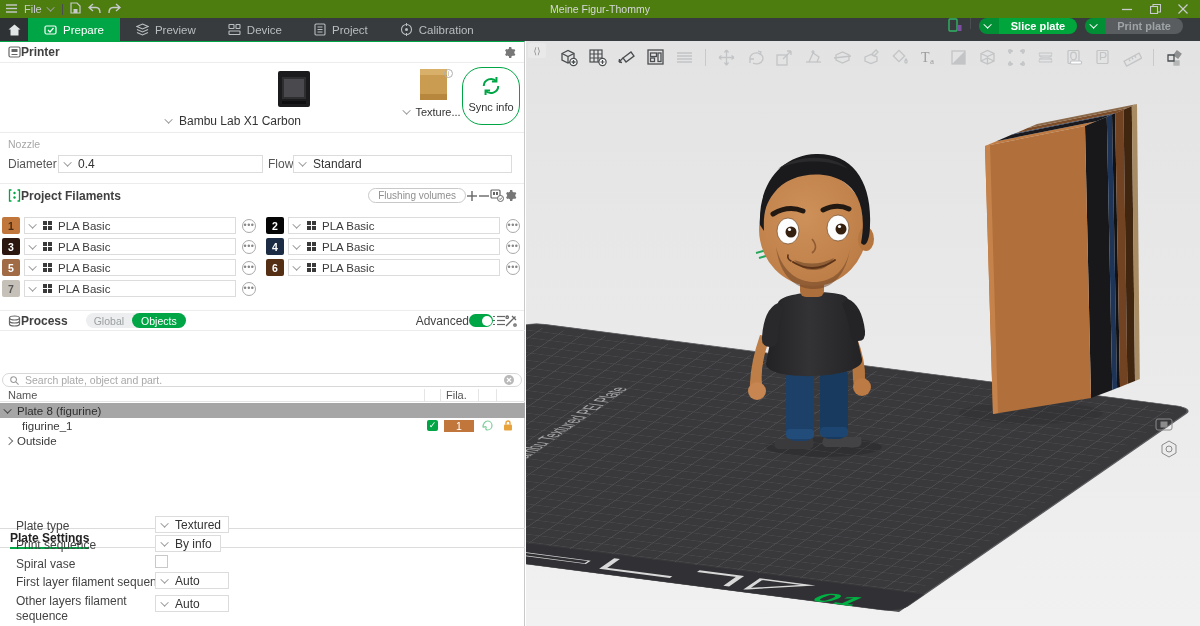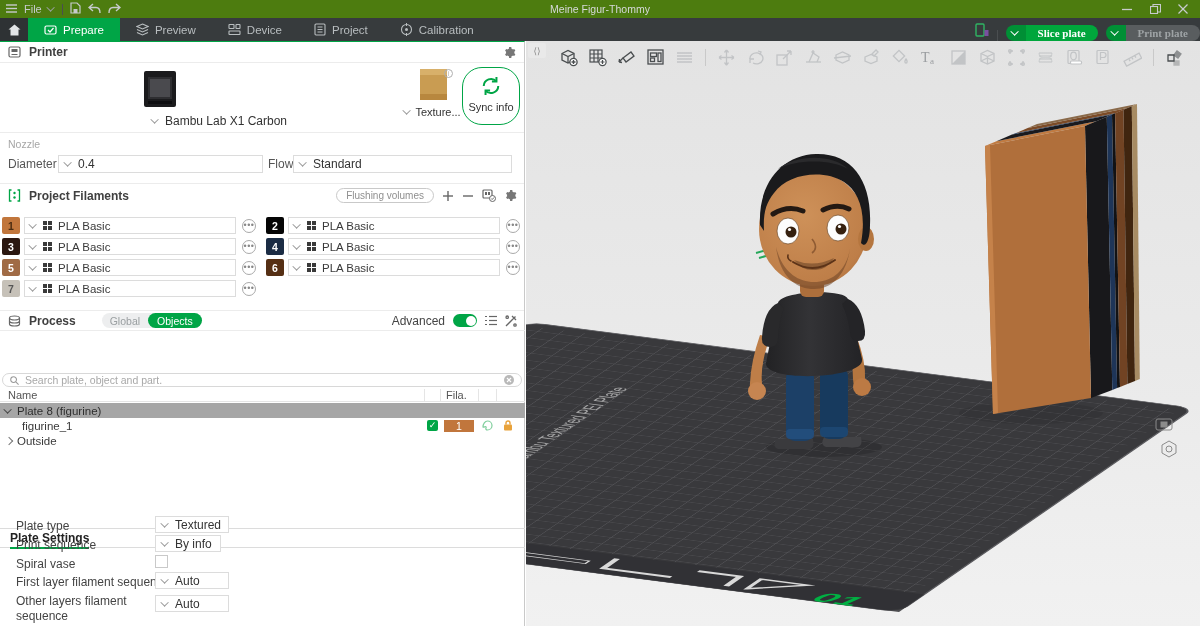--- a/index.html
+++ b/index.html
@@ -13,30 +13,30 @@
   #titlebar .tb-right { margin-left:auto; display:flex; align-items:center; gap:18px; padding-right:12px; }
   .tb-sep { width:1px; height:11px; background:#4A4E50; }
   .wicon { width:10px; height:10px; display:inline-block; }
 
   
   #tabbar { position:absolute; left:0; top:18px; width:1200px; height:23px; background:#373B3D; display:flex; align-items:stretch; }
   .home-btn { width:28px; display:flex; align-items:center; justify-content:center; background:#2E3234; }
   .tab { display:flex; align-items:center; gap:6px; padding:0 16px; color:#B9BEC0; font-size:11.5px; }
   .tab.active { background:#00A546; color:#fff; }
   .tab svg { flex:0 0 auto; }
-  #tabbar .right { margin-left:auto; display:flex; align-items:flex-end; gap:8px; padding-right:0;font-family:Liberation Serif, serif; }
+  #tabbar .right { margin-left:auto; display:flex; align-items:flex-start; gap:8px; padding-right:17px; }
   .split-btn { height:16px; display:flex; border-radius:9px; overflow:hidden; font-size:11px; font-weight:bold; }
   .split-btn .chev-seg { width:20px; display:flex; align-items:center; justify-content:center; background:#008F35; }
   .split-btn .lbl { display:flex; align-items:center; padding:0 12px; }
   .split-btn.slice .lbl { background:#00A63C; color:#fff; }
   .split-btn.print .lbl { background:#595D5F; color:#9EA3A5; }
 
   
   #leftpanel { position:absolute; left:0; top:41px; width:525px; height:585px; background:#fff; border-top:1px solid #00A546; border-right:1px solid #C9C9C9; font-size:12px; color:#3A3A3A; }
-  .sec-head { display:flex; align-items:center; gap:8px; height:21px; padding:0 8px; border-bottom:1px solid #ECECEC; font-weight:bold; font-size:12px; color:#404040; }
+  .sec-head { display:flex; align-items:center; gap:0; height:21px; padding:0 8px; border-bottom:1px solid #ECECEC; font-weight:bold; font-size:12px; color:#404040; }
   .sec-head .grow { flex:1; }
   .chev { display:inline-block; width:6px; height:6px; border:solid #9A9A9A; border-width:0 0 1.5px 1.5px; transform:rotate(-45deg) translateY(-2px); flex:0 0 auto; }
   .sel { border:1px solid #DCDCDC; background:#fff; display:flex; align-items:center; gap:6px; padding:0 7px; font-size:12px; color:#333; }
   .divider { position:absolute; left:0; width:100%; height:1px; background:#ECECEC; }
   .glabel { color:#A6A6A6; font-size:10.5px; }
   .icon-btn { color:#666; display:flex; align-items:center; }
 
   
   .pill { border:1px solid #C9C9C9; border-radius:9px; padding:1px 9px; font-size:10px; color:#8F8F8F; font-weight:normal; }
   .fslot { position:absolute; height:17px; display:flex; align-items:center; }
@@ -217,21 +217,21 @@
     <span class="grow"></span>
     <span class="icon-btn">
       <svg width="13" height="13" viewBox="0 0 24 24">
           <path fill="#777" d="M12 8a4 4 0 100 8 4 4 0 000-8zm9 4c0-.6-.1-1.1-.2-1.6l2-1.5-2-3.5-2.4 1c-.8-.7-1.7-1.2-2.7-1.5L15.3 2h-4l-.4 2.9c-1 .3-1.9.8-2.7 1.5l-2.4-1-2 3.5 2 1.5c-.1.5-.2 1-.2 1.6s.1 1.1.2 1.6l-2 1.5 2 3.5 2.4-1c.8.7 1.7 1.2 2.7 1.5l.4 2.9h4l.4-2.9c1-.3 1.9-.8 2.7-1.5l2.4 1 2-3.5-2-1.5c.1-.5.2-1 .2-1.6z"></path>
         </svg>
     </span>
   </div>
 
   <div class="abs" style="left:0;top:21px;width:525px;height:90px;">
 
-    <div class="abs" style="left:140px;top:6px;width:160px;text-align:left;">
+    <div class="abs" style="left:154px;top:6px;width:160px;text-align:right;">
       <svg width="40" height="40" viewBox="0 0 40 40">
         <rect x="4" y="2" width="32" height="36" rx="2" fill="#1B1B1D"></rect>
         <rect x="8" y="8" width="24" height="22" fill="#2E2E31"></rect>
         <rect x="10" y="10" width="20" height="18" fill="#4A4A4E"></rect>
         <rect x="8" y="32" width="24" height="3" fill="#0E0E10"></rect>
       </svg>
       <div style="display:flex;align-items:center;justify-content:center;gap:6px;margin-top:2px;font-size:12px;color:#333;">
         <span class="chev"></span>
           <span>Bambu Lab X1 Carbon</span>
       </div>

